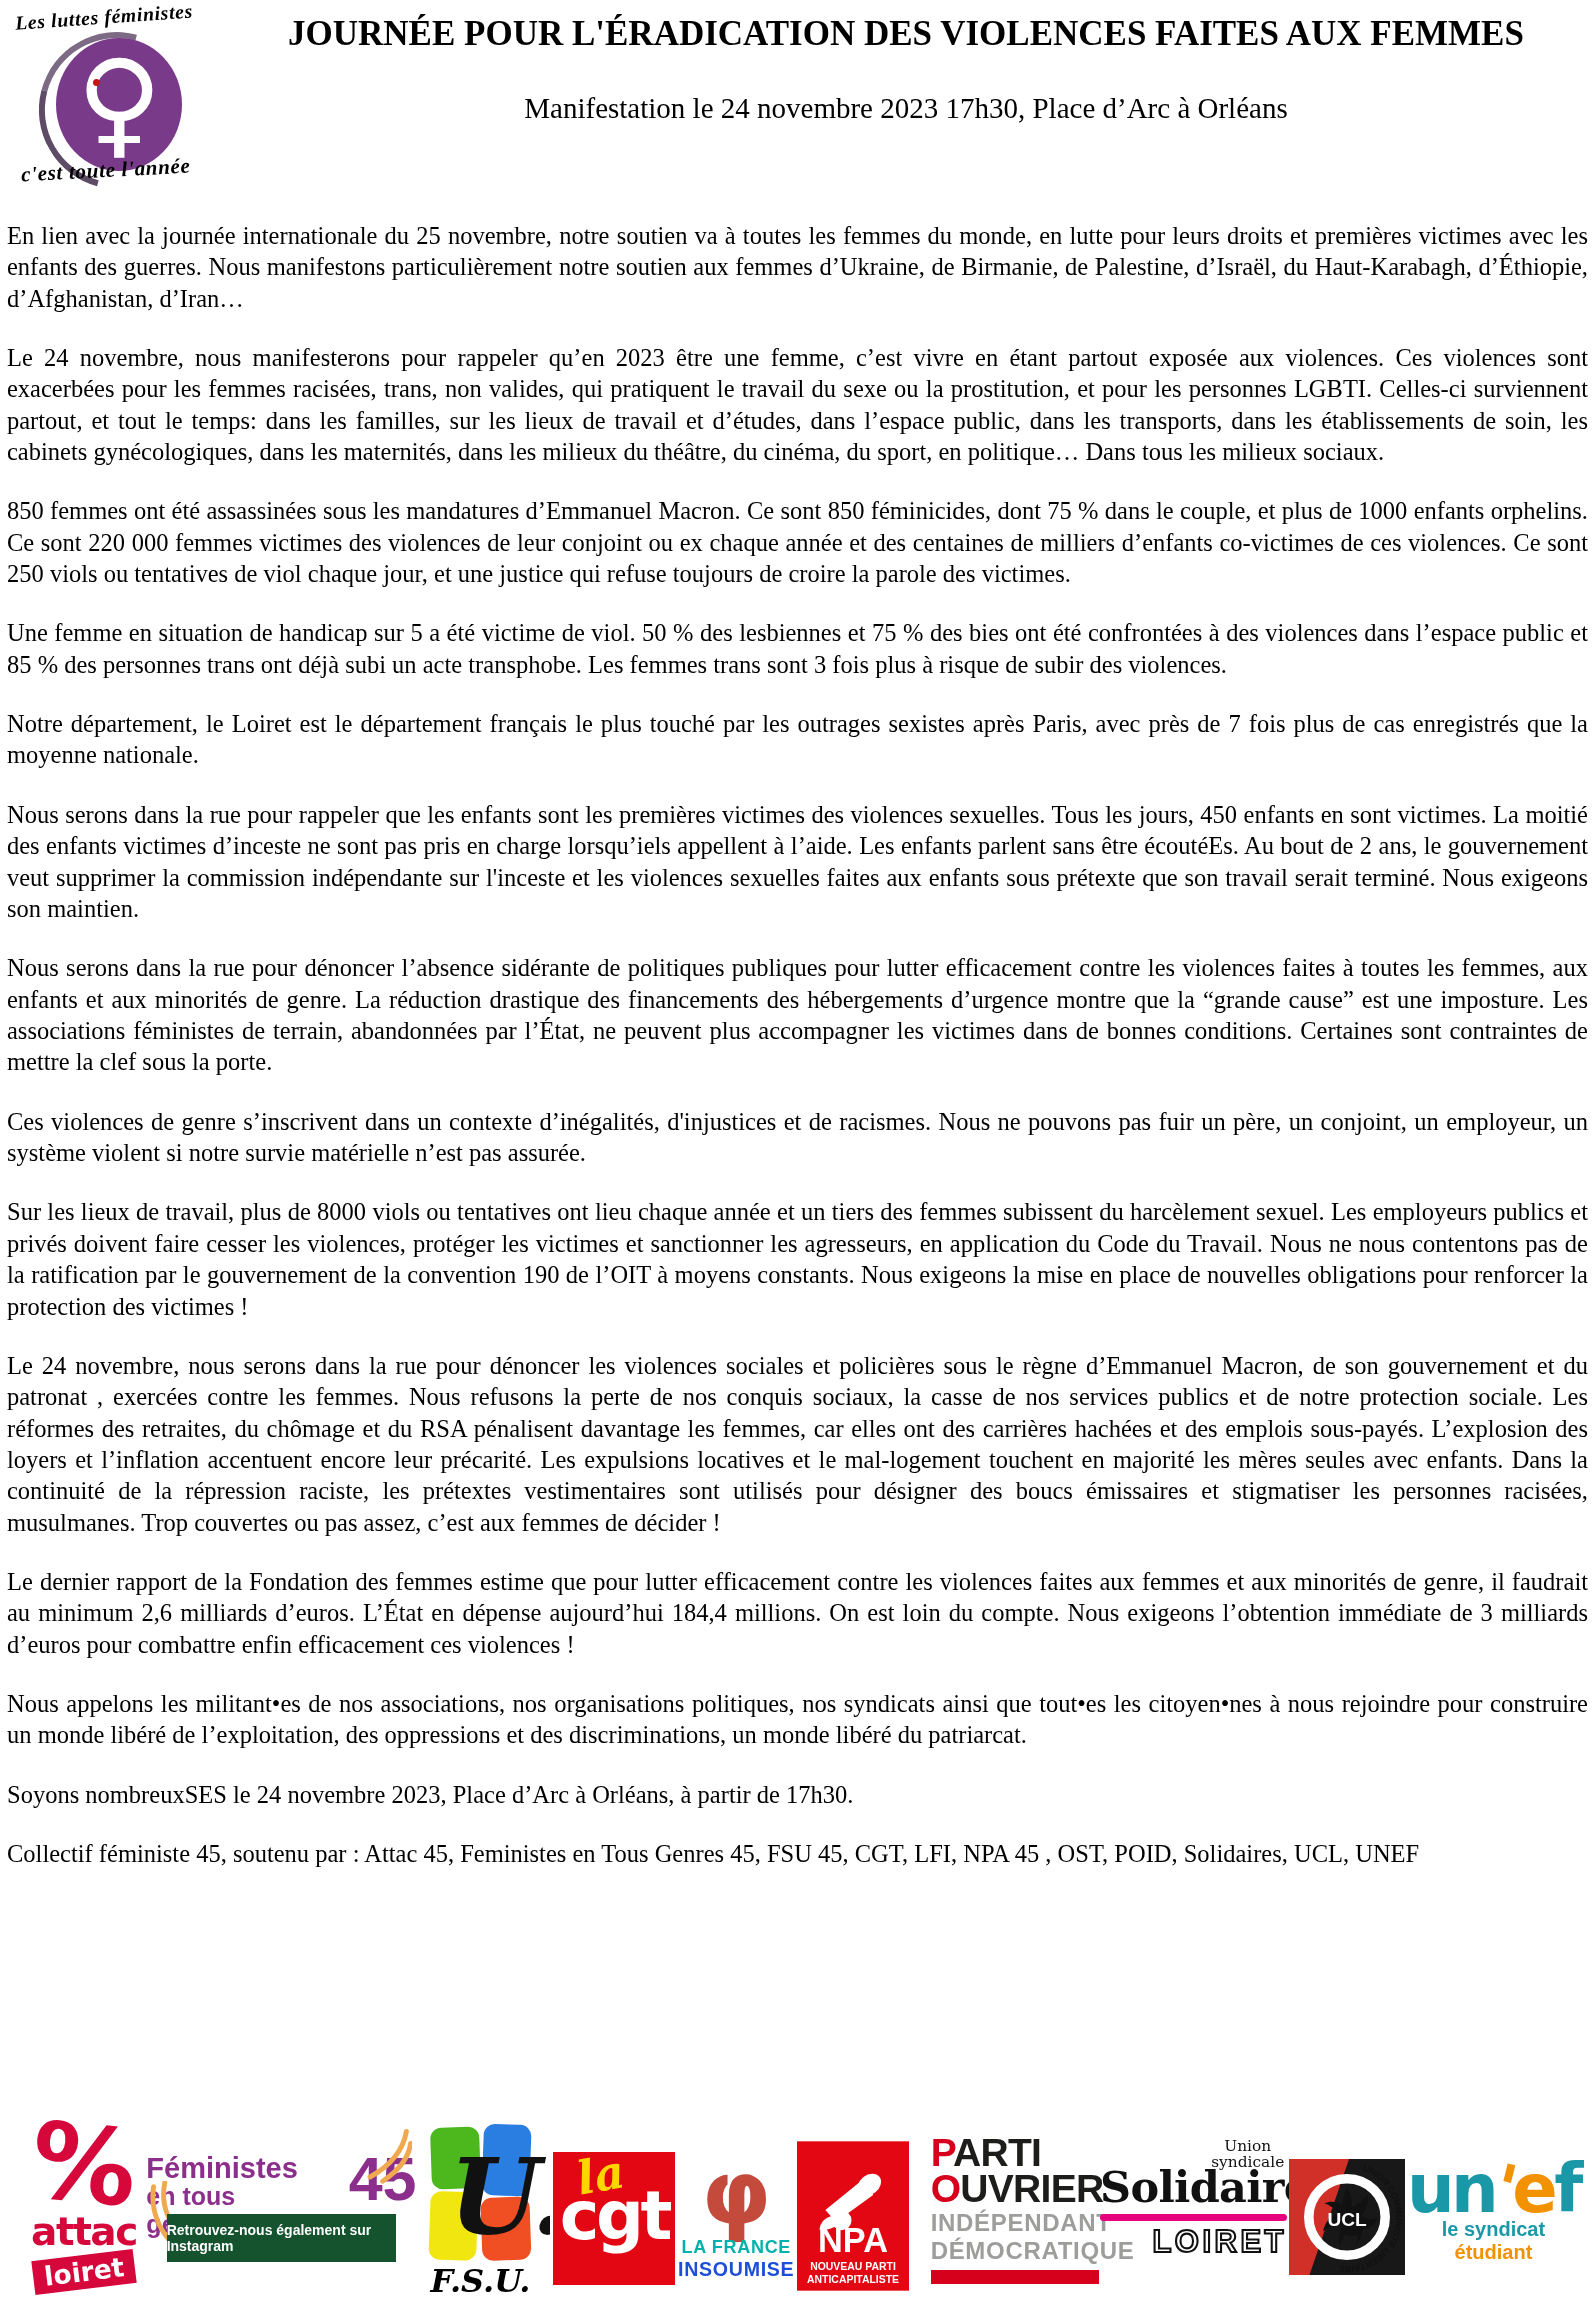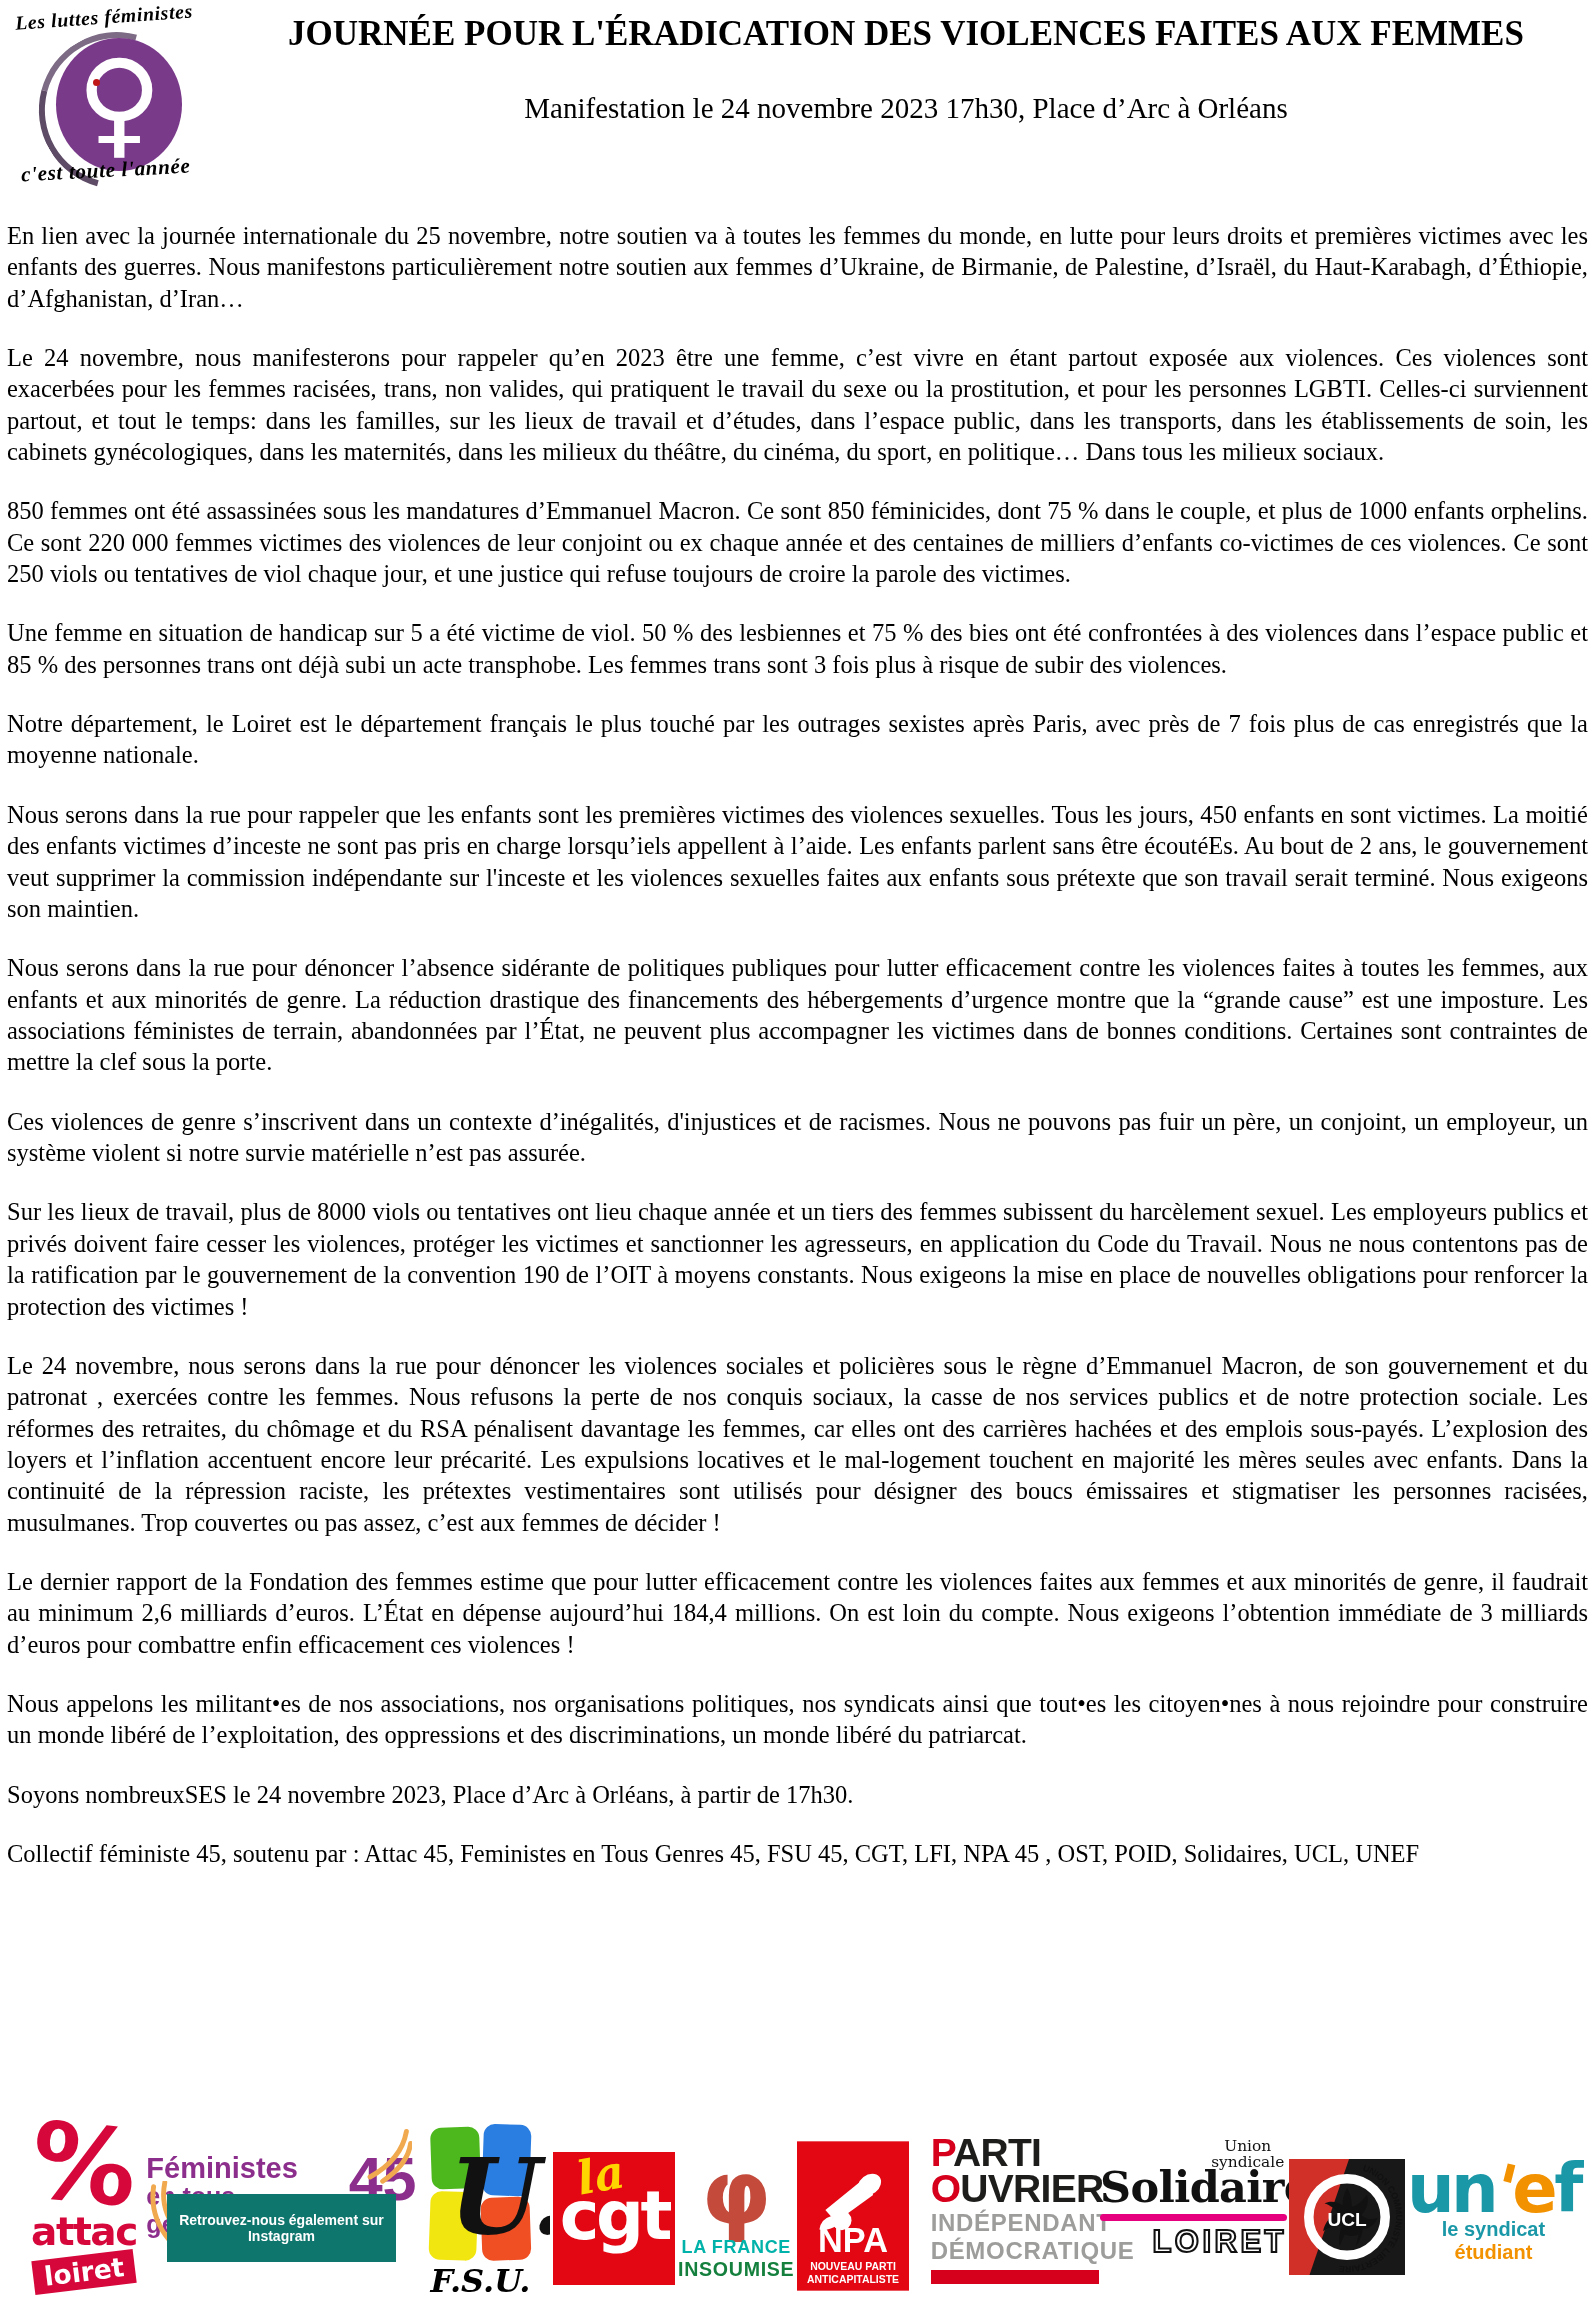--- a/index.html
+++ b/index.html
@@ -65,22 +65,22 @@
   .ftg{width:252px;height:126px;background:#fff;margin-top:-28px;}
   .ftg-swoosh{position:absolute;}
   .ftg-sw-tr{right:-4.2px;top:-8.4px;}
   .ftg-sw-bl{left:-7px;bottom:18px;}
   .ftg-row{display:flex;align-items:flex-start;justify-content:center;margin-top:18px;gap:48px;}
   .ftg-lines{color:#8c2e8c;text-align:left;font-family:"Liberation Sans",sans-serif;}
   .ftg-l1{font-size:29px;font-weight:bold;line-height:1.0;}
   .ftg-l2{font-size:25px;font-weight:bold;line-height:1.1;}
   .ftg-num{color:#8c2e8c;font-family:"Liberation Sans",sans-serif;font-size:61px;font-weight:bold;line-height:0.85;margin-left:2.8px;}
   .ftg-banner{
-    position:absolute;left:11.2px;right:11.2px;bottom:0;background:#0f766e;color:#fff;
-    font-family:"Liberation Sans",sans-serif;font-size:14px;font-weight:bold;text-align:center;padding:18px 0;
+    position:absolute;left:11.2px;right:11.2px;bottom:0;background:#14532d;color:#fff;
+    font-family:"Liberation Sans",sans-serif;font-size:14px;font-weight:bold;text-align:left;padding:8px 0;
   }
   
   .fsu{width:143px;text-align:center;margin-top:-4.2px;}
   .fsu-name{font-family:"DejaVu Serif",serif;font-style:italic;font-weight:bold;font-size:32px;margin-top:-2.8px;}
   
   .cgt-square{
     width:122px;height:133px;background:#e30613;color:#fff;overflow:hidden;
     display:flex;flex-direction:column;align-items:center;margin-top:11.2px;
   }
   .cgt-la{
@@ -88,21 +88,21 @@
     transform:rotate(-10deg);margin:2.8px 0 0 -28px;line-height:0.9;
   }
   .cgt-name{
     font-family:"DejaVu Sans",sans-serif;font-weight:bold;font-size:67px;letter-spacing:-3.5px;
     line-height:0.8;margin-top:-7px;
   }
   
   .lfi{width:119px;text-align:center;background:#fff;margin-top:2.8px;}
   .lfi-phi{font-family:"DejaVu Sans",sans-serif;font-size:89px;line-height:1.0;color:#c44b3c;font-weight:bold;}
   .lfi-l1{font-family:Liberation Sans, sans-serif;font-size:18px;font-weight:bold;color:#00b2a9;letter-spacing:0.7px;}
-  .lfi-l2{font-family:"Liberation Sans",sans-serif;font-size:19.6px;font-weight:bold;color:#15803d;letter-spacing:0.7px;}
+  .lfi-l2{font-family:"Liberation Sans",sans-serif;font-size:19.6px;font-weight:bold;color:#1d4ed8;letter-spacing:0.7px;}
   
   .npa{width:132px;margin-top:7px;}
   
   .poid{width:168px;font-family:"Liberation Sans",sans-serif;margin-top:-7px;}
   .poid-l{font-size:39px;font-weight:bold;letter-spacing:-0.7px;line-height:0.92;color:#1d1d1b;}
   .poid-red{color:#d6001c;}
   .poid-g{font-size:24px;font-weight:bold;color:#9d9d9c;letter-spacing:0.7px;line-height:1.05;margin-top:2.8px;}
   .poid-bar{height:14px;background:#d6001c;margin-top:7px;}
   
   .soli{width:187px;font-family:"DejaVu Serif",serif;margin-top:-4.2px;}

